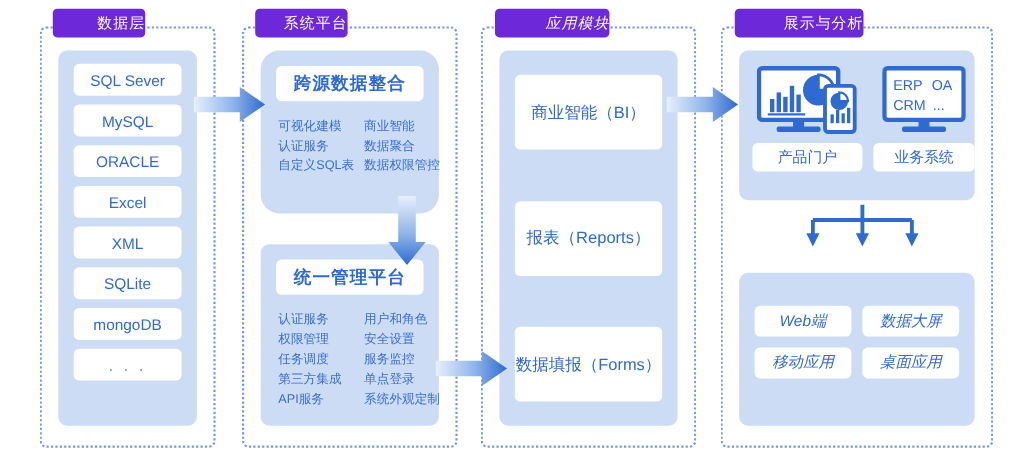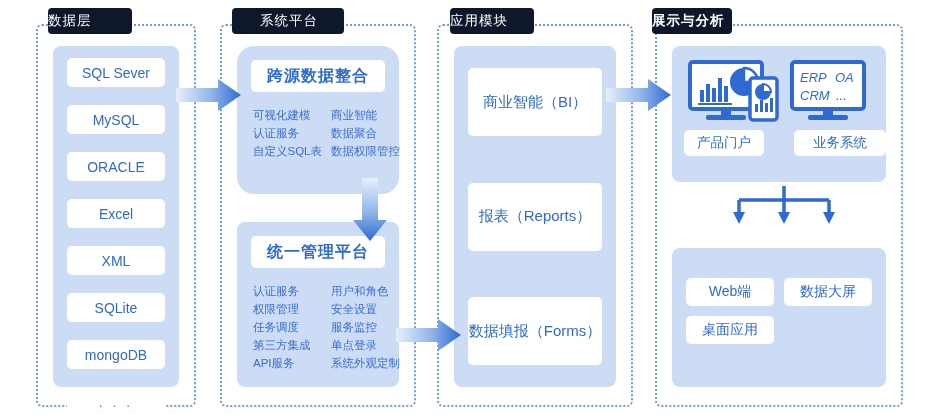--- a/index.html
+++ b/index.html
@@ -27,25 +27,25 @@
     border: 2px dotted #6f9ae8;
     border-radius: 6px;
     box-sizing: border-box;
     background: #ffffff;
   }
   .col-tab {
     position: absolute;
     top: 8px;
     height: 26px;
     line-height: 26px;
-    background: #0f172a;
+    background: #6d28d9;
     color: #ffffff;
     font-size: 13.5px;
     letter-spacing: 1px;
-    text-align: left;
+    text-align: right;
     border-radius: 4px;
     z-index: 6;
     white-space: nowrap;
   }
 
   
   .panel {
     position: absolute;
     background: #ccdcf5;
     border-radius: 8px;
@@ -115,21 +115,21 @@
 </style>
 </head>
 <body>
 
 <div id="stage">
 
   <div class="col-tab" style="left:48px; width:84px;">数据层</div>
   <div class="column" style="left:36px; width:160px;">
     <div class="panel" style="left:15px; right:15px; top:20px; bottom:18px;">
 
-      <div style="position:absolute; left:14px; right:14px; top:12px; display:flex; flex-direction:column; gap:18px;justify-content:center;">
+      <div style="position:absolute; left:14px; right:14px; top:12px; display:flex; flex-direction:column; gap:8px;justify-content:center;">
         <div class="card src">SQL Sever</div>
         <div class="card src">MySQL</div>
         <div class="card src">ORACLE</div>
         <div class="card src">Excel</div>
         <div class="card src">XML</div>
         <div class="card src">SQLite</div>
         <div class="card src">mongoDB</div>
         <div class="card src ellipsis-dots">. . .</div>
       </div>
 
@@ -140,21 +140,21 @@
     <defs>
       <linearGradient id="gradH1" x1="0" y1="0" x2="1" y2="0">
         <stop offset="0%" stop-color="#e8f0fc"></stop>
         <stop offset="55%" stop-color="#8fb4e8"></stop>
         <stop offset="100%" stop-color="#2f6ad2"></stop>
       </linearGradient>
     </defs>
     <path d="M0,10 L42,10 L42,1 L65,17 L42,33 L42,24 L0,24 Z" fill="url(#gradH1)"></path>
   </svg>
 
-  <div class="col-tab" style="left:232px; width:84px;padding-left:28px;">系统平台</div>
+  <div class="col-tab" style="left:232px; width:84px;">系统平台</div>
   <div class="column" style="left:220px; width:196px;">
 
     <div class="panel" style="left:15px; right:15px; top:20px; height:148px;border-radius:17px;">
       <div class="card title-chip" style="position:absolute; left:14px; right:14px; top:14px;">跨源数据整合</div>
       <div class="feat" style="left:16px; top:62px;">
         <span>可视化建模</span>
         <span>商业智能</span>
         <span>认证服务</span>
         <span>数据聚合</span>
         <span>自定义SQL表</span>
@@ -194,21 +194,21 @@
     <defs>
       <linearGradient id="gradH2" x1="0" y1="0" x2="1" y2="0">
         <stop offset="0%" stop-color="#e8f0fc"></stop>
         <stop offset="55%" stop-color="#8fb4e8"></stop>
         <stop offset="100%" stop-color="#2f6ad2"></stop>
       </linearGradient>
     </defs>
     <path d="M0,10 L42,10 L42,1 L65,17 L42,33 L42,24 L0,24 Z" fill="url(#gradH2)"></path>
   </svg>
 
-  <div class="col-tab" style="left:450px; width:84px;">应用模块</div>
+  <div class="col-tab" style="left:450px; width:104px;font-style:italic;">应用模块</div>
   <div class="column" style="left:437px; width:196px;">
     <div class="panel" style="left:15px; right:15px; top:20px; bottom:18px;padding-left:41px;">
       <div style="position:absolute; left:14px; right:14px; top:22px; bottom:22px; display:flex; flex-direction:column; justify-content:space-between;">
         <div class="card big" style="height:68px;">商业智能（BI）</div>
         <div class="card big" style="height:68px;">报表（Reports）</div>
         <div class="card big" style="height:68px;">数据填报（Forms）</div>
       </div>
     </div>
   </div>
 
@@ -216,21 +216,21 @@
     <defs>
       <linearGradient id="gradH3" x1="0" y1="0" x2="1" y2="0">
         <stop offset="0%" stop-color="#e8f0fc"></stop>
         <stop offset="55%" stop-color="#8fb4e8"></stop>
         <stop offset="100%" stop-color="#2f6ad2"></stop>
       </linearGradient>
     </defs>
     <path d="M0,10 L42,10 L42,1 L65,17 L42,33 L42,24 L0,24 Z" fill="url(#gradH3)"></path>
   </svg>
 
-  <div class="col-tab" style="left:652px; width:80px;font-weight:bold;">展示与分析</div>
+  <div class="col-tab" style="left:668px; width:117px;">展示与分析</div>
   <div class="column" style="left:655px; width:248px;">
 
     <div class="panel" style="left:15px; right:15px; top:20px; height:136px;">
 
       <div class="icon-wrap" style="left:16px; top:14px;">
         <svg width="92" height="62" viewBox="0 0 92 62">
           <rect x="2" y="2" width="72" height="47" rx="3" fill="#ffffff" stroke="#2f6ad2" stroke-width="4"></rect>
           <rect x="33" y="50" width="10" height="6" fill="#2f6ad2"></rect>
           <rect x="18" y="55" width="40" height="5" rx="2" fill="#2f6ad2"></rect>
 
@@ -246,45 +246,46 @@
 
           <rect x="62" y="18" width="27" height="42" rx="3" fill="#ffffff" stroke="#2f6ad2" stroke-width="3.5"></rect>
           <path d="M75,32 L75,24 A8,8 0 0,1 83,32 Z" fill="#ffffff" stroke="#2f6ad2" stroke-width="2"></path>
           <path d="M75,32 L83,32 A8,8 0 1,1 75,24 Z" fill="#2f6ad2"></path>
           <rect x="67" y="44" width="3" height="8" fill="#2f6ad2"></rect>
           <rect x="72" y="40" width="3" height="12" fill="#2f6ad2"></rect>
           <rect x="77" y="43" width="3" height="9" fill="#2f6ad2"></rect>
           <rect x="82" y="38" width="3" height="14" fill="#2f6ad2"></rect>
         </svg>
       </div>
-      <div class="card mini" style="position:absolute; left:12px; top:84px; width:80px;">产品门户</div>
-
-      <div class="icon-wrap" style="left:118px; top:14px;font-style:italic;">
+      <div class="card mini" style="position:absolute; left:12px; top:84px; width:100px;">产品门户</div>
+
+      <div class="icon-wrap" style="left:130px; top:14px;">
         <svg width="76" height="62" viewBox="0 0 76 62">
           <rect x="2" y="2" width="72" height="47" rx="3" fill="#ffffff" stroke="#2f6ad2" stroke-width="4"></rect>
           <rect x="33" y="50" width="10" height="6" fill="#2f6ad2"></rect>
           <rect x="18" y="55" width="40" height="5" rx="2" fill="#2f6ad2"></rect>
           <text x="10" y="22" font-family="Liberation Sans, sans-serif" font-size="13" fill="#2f6ad2">ERP</text>
           <text x="45" y="22" font-family="Liberation Sans, sans-serif" font-size="13" fill="#2f6ad2">OA</text>
           <text x="10" y="40" font-family="Liberation Sans, sans-serif" font-size="13" fill="#2f6ad2">CRM</text>
           <text x="46" y="40" font-family="Liberation Sans, sans-serif" font-size="13" fill="#2f6ad2">...</text>
         </svg>
       </div>
       <div class="card mini" style="position:absolute; left:122px; top:84px; width:92px;">业务系统</div>
     </div>
 
     <svg style="position:absolute; left:72px; top:160px;" width="110" height="42" viewBox="0 0 110 42">
       <path d="M55,0 L55,14 M10,14 L100,14 M10,14 L10,28 M55,14 L55,28 M100,14 L100,28" stroke="#2f6ad2" stroke-width="3.5" fill="none"></path>
       <path d="M4,26 L16,26 L10,38 Z" fill="#2f6ad2"></path>
       <path d="M49,26 L61,26 L55,38 Z" fill="#2f6ad2"></path>
       <path d="M94,26 L106,26 L100,38 Z" fill="#2f6ad2"></path>
     </svg>
 
-    <div class="panel" style="left:15px; right:15px; top:222px; bottom:18px;">
+    <div class="panel" style="left:15px; right:15px; top:222px; bottom:18px;font-style:italic;">
       <div style="position:absolute; left:14px; right:14px; top:30px; display:grid; grid-template-columns:1fr 1fr; gap:10px;">
         <div class="card tile">Web端</div>
         <div class="card tile">数据大屏</div>
+        <div class="card tile">移动应用</div>
         <div class="card tile">桌面应用</div>
       </div>
     </div>
   </div>
 
 </div>
 
 </body></html>

